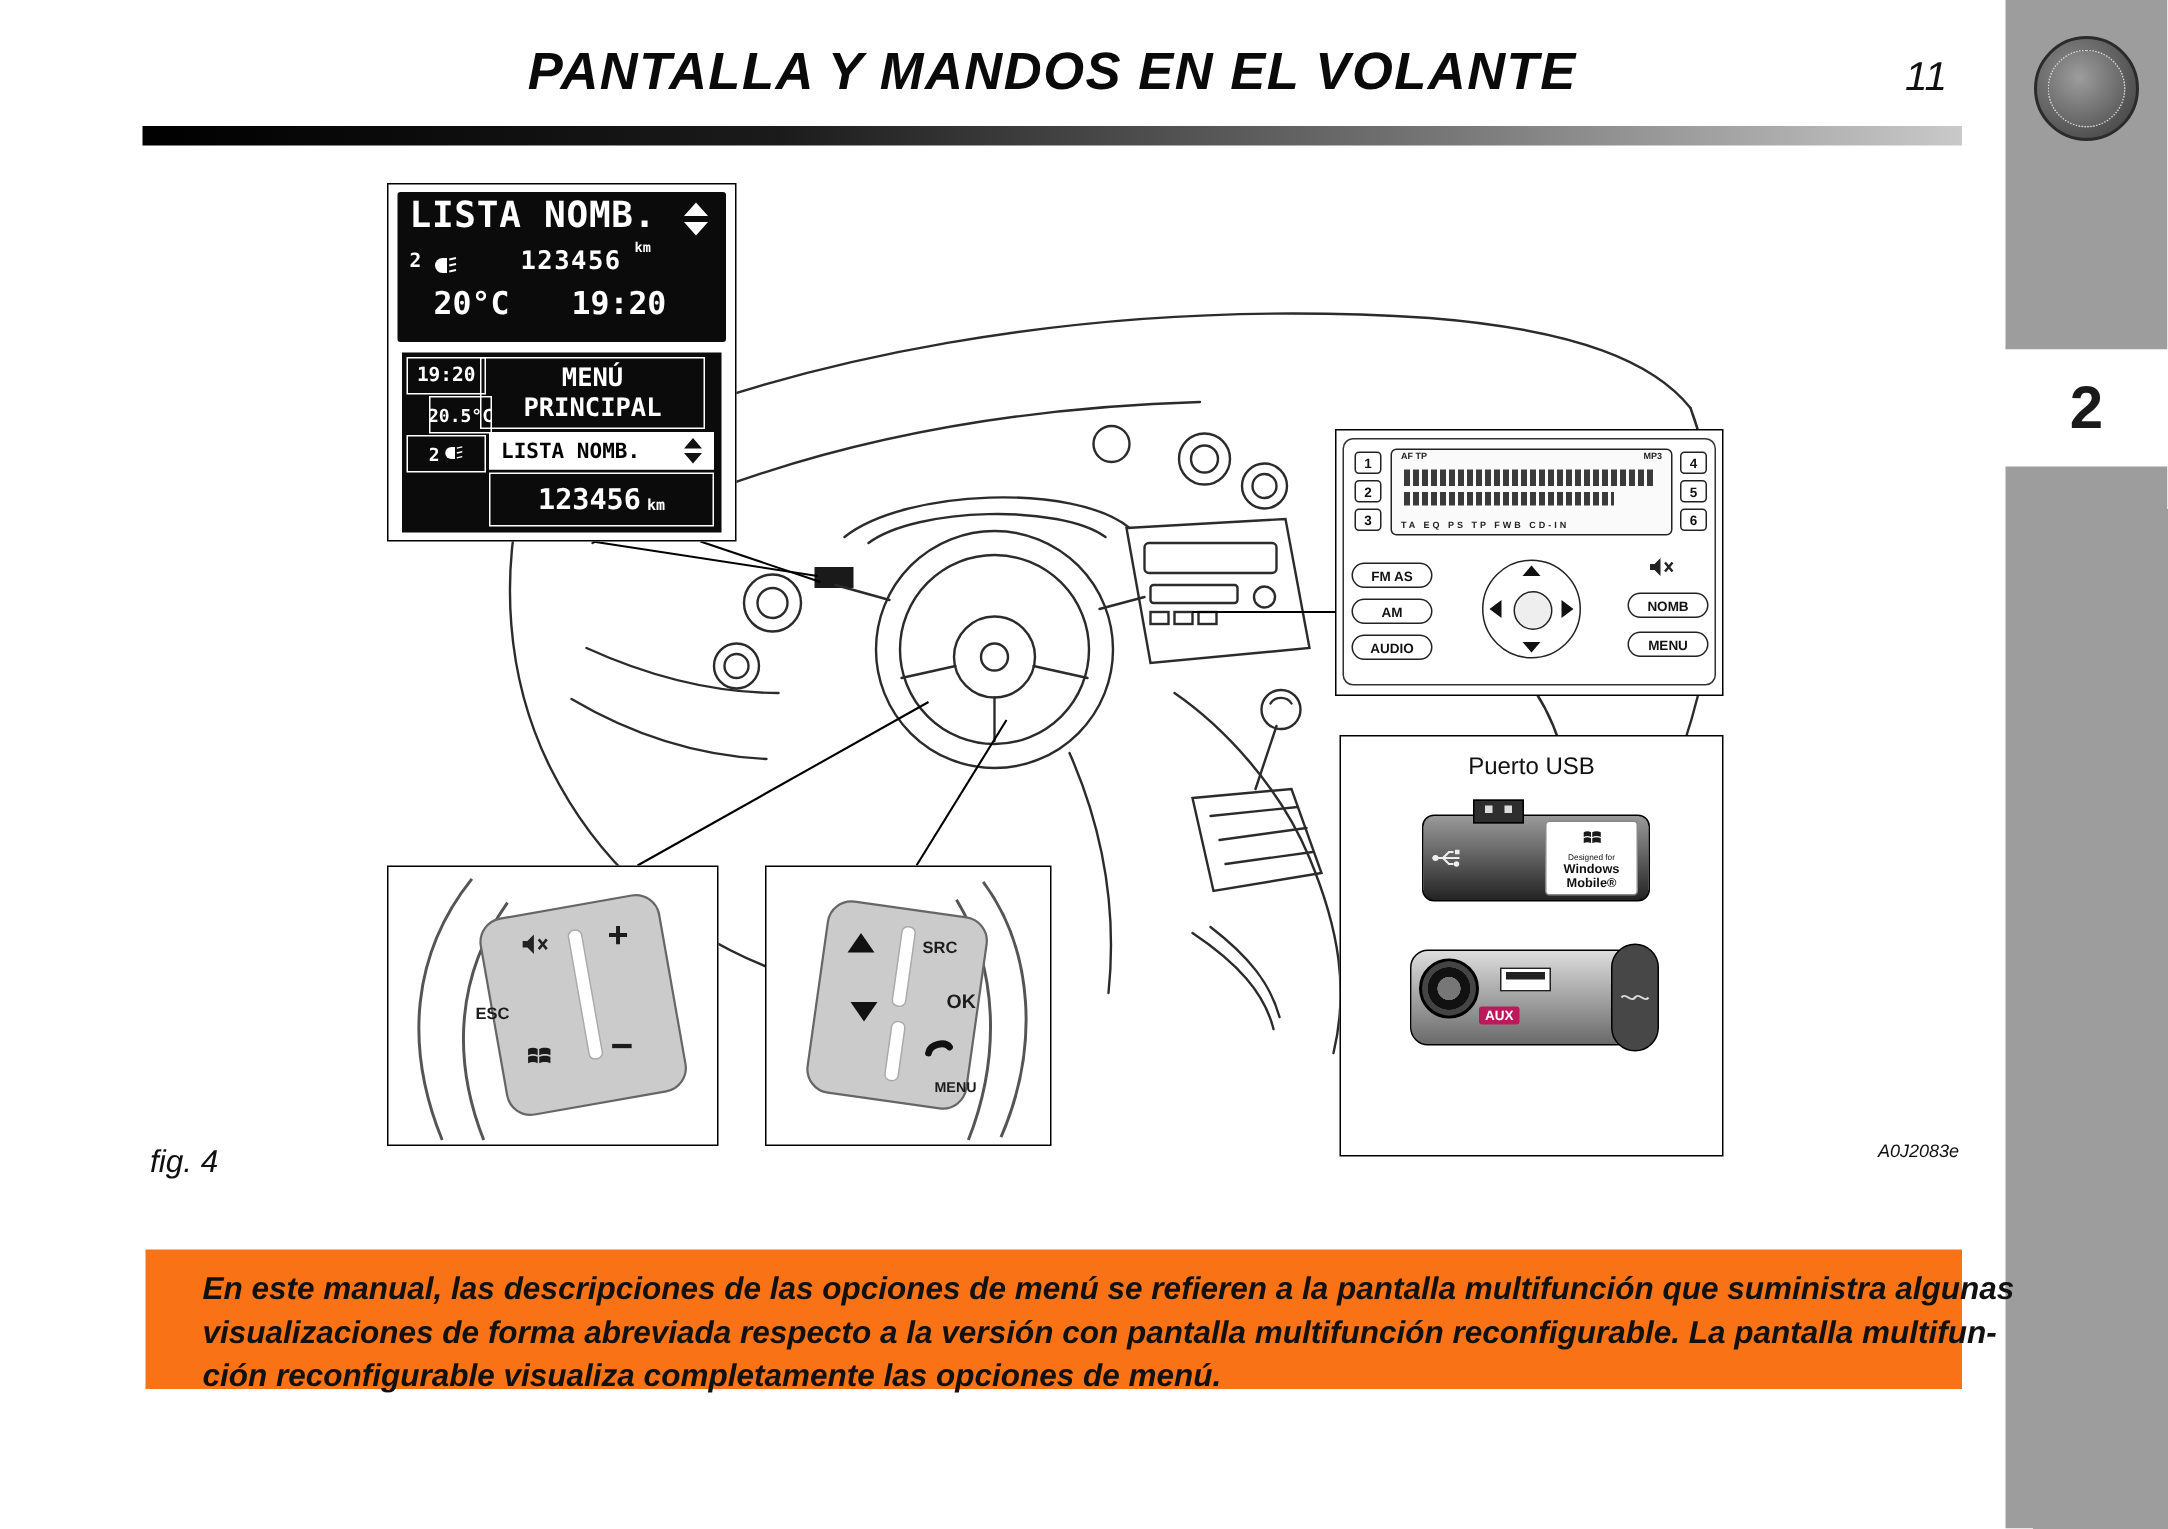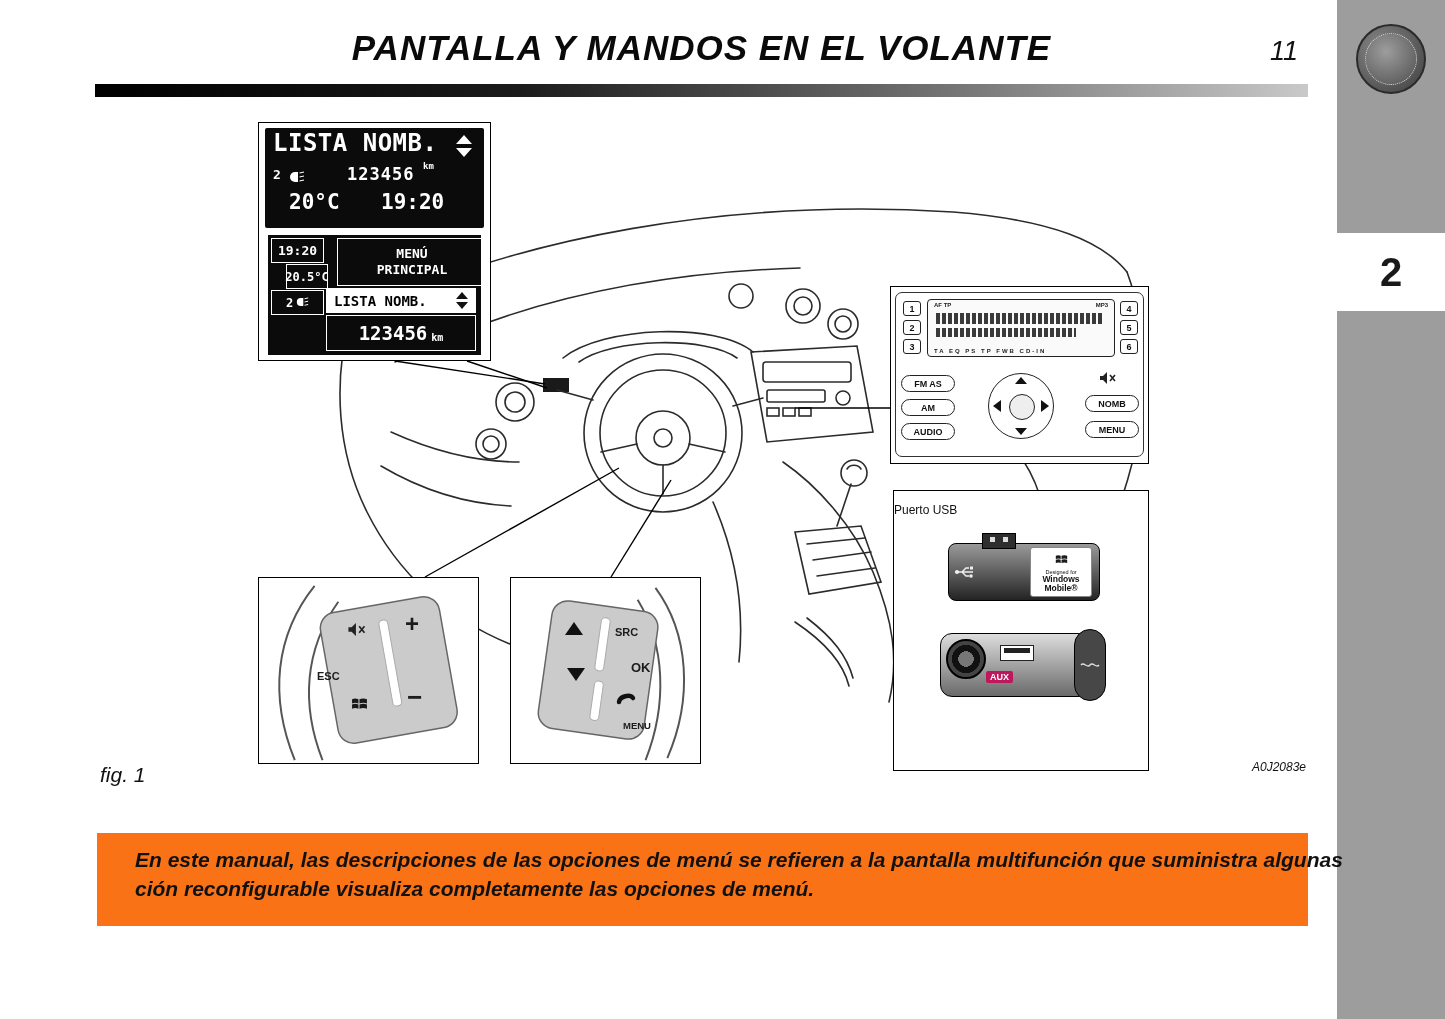--- a/index.html
+++ b/index.html
@@ -45,21 +45,21 @@
   #screen1 .s1-temp{position:absolute;left:24px;top:62px;font-size:21px}
   #screen1 .s1-time{position:absolute;left:116px;top:62px;font-size:21px}
 
   
   #screen2{position:absolute;left:9px;top:112px;width:213px;height:120px;background:#0b0b0b;
            color:#fff;font-family:"DejaVu Sans Mono",monospace;font-weight:bold}
   .s2cell{position:absolute;border:1px solid #fff;display:flex;align-items:center;justify-content:center}
   #screen2 .c-time{left:3px;top:3px;width:53px;height:25px;font-size:13px}
   #screen2 .c-temp{left:18px;top:29px;width:42px;height:25px;font-size:12px}
   #screen2 .c-trip{left:3px;top:55px;width:53px;height:25px;font-size:12px;gap:3px}
-  #screen2 .c-menu{left:69px;top:3px;width:150px;height:48px;flex-direction:column;font-size:13px;line-height:1.2}
+  #screen2 .c-menu{left:52px;top:3px;width:150px;height:48px;flex-direction:column;font-size:17px;line-height:1.2}
   #screen2 .c-selected{left:58px;top:53px;width:150px;height:25px;background:#fff;color:#000;
                        font-size:14px;justify-content:space-between;padding:0 7px}
   #screen2 .c-odo{left:58px;top:80px;width:150px;height:36px;font-size:19px;gap:4px}
   #screen2 .c-odo .odo-km{font-size:10px;margin-top:8px}
 
   
   .tri{width:0;height:0;display:block}
   .tri-u-w{border-left:8px solid transparent;border-right:8px solid transparent;border-bottom:9px solid #fff;margin-bottom:4px}
   .tri-d-w{border-left:8px solid transparent;border-right:8px solid transparent;border-top:9px solid #fff}
   .tri-u-b{border-left:6px solid transparent;border-right:6px solid transparent;border-bottom:7px solid #111;margin-bottom:3px}
@@ -88,21 +88,21 @@
   #radio-box .rmute{position:absolute;left:208px;top:84px}
   #navpad{position:absolute;left:97px;top:86px;width:66px;height:66px;border:1.6px solid #222;border-radius:50%}
   #navpad .inner{position:absolute;left:20px;top:20px;width:26px;height:26px;border:1.5px solid #222;
                  border-radius:50%;background:#eee}
   #navpad .n-u{position:absolute;left:26px;top:3px}
   #navpad .n-d{position:absolute;left:26px;bottom:3px}
   #navpad .n-l{position:absolute;left:4px;top:26px;border-top:6px solid transparent;border-bottom:6px solid transparent;border-right:8px solid #111}
   #navpad .n-r{position:absolute;right:4px;top:26px;border-top:6px solid transparent;border-bottom:6px solid transparent;border-left:8px solid #111}
 
   
-  #usb-title{position:absolute;left:0;top:12px;width:100%;text-align:left;font-size:12px}
+  #usb-title{position:absolute;left:0;top:12px;width:100%;text-align:center;font-size:16px}
   #usb-dev1{position:absolute;left:48px;top:42px;width:170px;height:78px}
   #usb-dev1 .body{position:absolute;left:6px;top:10px;width:152px;height:58px;border-radius:8px;
                   background:linear-gradient(180deg,#9a9a9a,#232323);border:1px solid #000}
   #usb-dev1 .plug{position:absolute;left:40px;top:0;width:34px;height:16px;background:#2e2e2e;border:1px solid #000}
   #usb-dev1 .plug i{position:absolute;top:3px;width:5px;height:5px;background:#ddd;display:block}
   #usb-dev1 .plug i.q1{left:7px} #usb-dev1 .plug i.q2{left:20px}
   #usb-dev1 .trident{position:absolute;left:12px;top:32px}
   #usb-dev1 .label{position:absolute;left:88px;top:14px;width:62px;height:50px;background:#fff;
                    border:1px solid #888;border-radius:3px;text-align:center;overflow:hidden}
   .winflag{display:inline-block;margin-top:3px}
@@ -389,19 +389,20 @@
   <span class="wb-label ok">OK</span>
   <span class="tri tri-big-d t-dn"></span>
   <span class="phone">
     <svg width="22" height="16" viewBox="0 0 20 16">
         <path d="M3,12 C4,6 14,4 17,8" stroke="#111" stroke-width="4.5" fill="none" stroke-linecap="round"></path>
       </svg>
   </span>
   <span class="wb-label menu">MENU</span>
 </div>
 
-<div id="figlabel">fig. 1</div>
+<div id="figlabel">fig. 4</div>
 <div id="figcode">A0J2083e</div>
 
 <div id="notebox">
   <div>En este manual, las descripciones de las opciones de menú se refieren a la pantalla multifunción que suministra algunas</div>
+  <div>visualizaciones de forma abreviada respecto a la versión con pantalla multifunción reconfigurable. La pantalla multifun-</div>
   <div>ción reconfigurable visualiza completamente las opciones de menú.</div>
 </div>
 
 </body></html>

